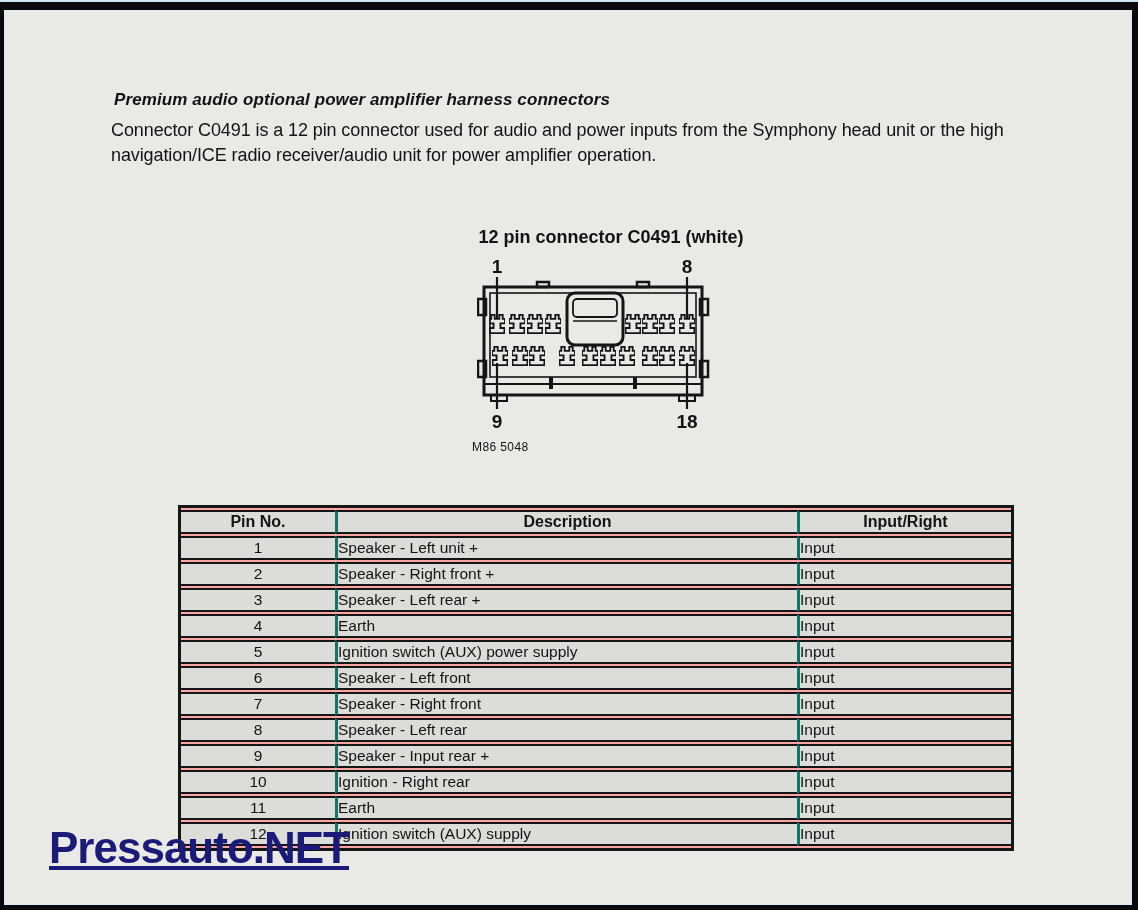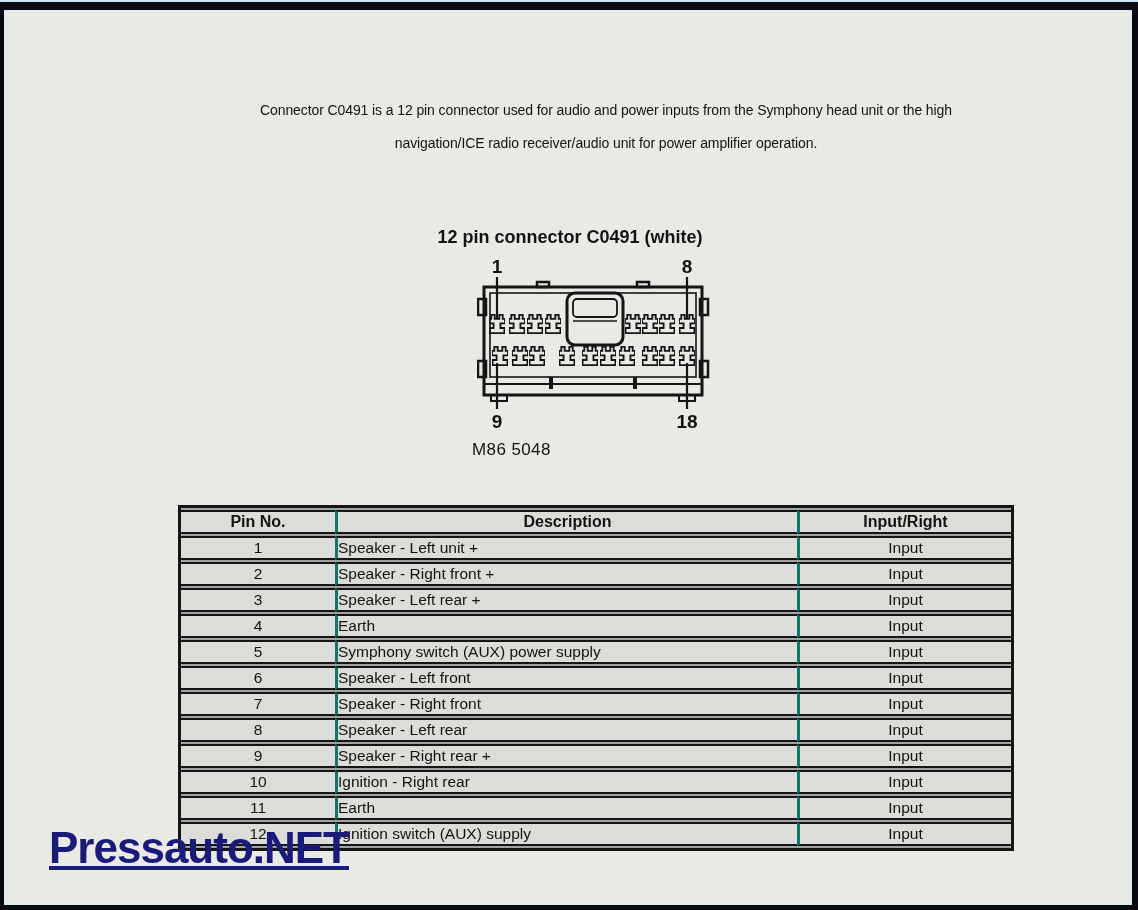--- a/index.html
+++ b/index.html
@@ -16,64 +16,65 @@
     border:1px solid #d8ecf6;
     box-sizing:border-box;
   }
   
   .header-block{position:absolute;left:106px;top:79px;width:990px;color:#131313;}
   .header-block .heading{
     font-size:17px;font-weight:bold;font-style:italic;
     margin:0 0 8px 3px;white-space:nowrap;letter-spacing:.1px;
   }
   .header-block .bodyline{
-    font-size:14px;margin:8px;line-height:25px;white-space:nowrap;letter-spacing:-.1px;text-align:center;
+    font-size:18px;margin:0;line-height:25px;white-space:nowrap;letter-spacing:-.1px;
   }
   
   .diagram-title{
-    position:absolute;left:415px;top:216px;width:300px;text-align:center;
+    position:absolute;left:456px;top:216px;width:300px;text-align:center;
     font-size:18px;font-weight:bold;color:#131313;white-space:nowrap;
   }
   .connector-svg{position:absolute;left:472px;top:246px;width:240px;height:176px;}
   .diagram-caption{
-    position:absolute;left:467px;top:429px;font-size:17px;color:#131313;letter-spacing:.4px;
+    position:absolute;left:467px;top:429px;font-size:12px;color:#131313;letter-spacing:.4px;
   }
   
   .table-wrap{position:absolute;left:173px;top:494px;width:830px;}
   table.pin-table{
     width:100%;table-layout:fixed;
     border-collapse:separate;border-spacing:0 2px;
-    border:3px solid #151515;background:#a3a3a3;
+    border:3px solid #151515;background:#fca5a5;
   }
   table.pin-table th, table.pin-table td{
     background:#dcdcd8;
     border-top:2px solid #151515;border-bottom:2px solid #151515;
     height:18px;line-height:18px;padding:1px 0;
     font-size:15.5px;color:#131313;overflow:hidden;white-space:nowrap;
   }
   table.pin-table th{font-weight:bold;text-align:center;font-size:16px;}
   table.pin-table .sep{border-left:3px solid #0f766e;margin-left:36px;}
   td.cell-pin{text-align:center;}
   td.cell-desc{text-align:left;padding-left:14px;}
-  td.cell-io{text-align:center;}
+  td.cell-io{}
   
   .watermark{
     position:absolute;left:44px;top:812px;
     font-size:44px;font-weight:bold;letter-spacing:-1px;
     color:#1a1a78;white-space:nowrap;text-decoration:underline;
   }
   .svg-label{font:bold 19px "Liberation Sans", sans-serif;fill:#131313;}
 </style>
 </head>
 <body>
 
 <div class="stage">
   <div class="page">
 
     <div class="header-block">
+      <p class="heading">Premium audio optional power amplifier harness connectors</p>
       <p class="bodyline">Connector C0491 is a 12 pin connector used for audio and power inputs from the Symphony head unit or the high</p>
       <p class="bodyline">navigation/ICE radio receiver/audio unit for power amplifier operation.</p>
     </div>
 
     <div class="diagram-title">12 pin connector C0491 (white)</div>
 
     <svg class="connector-svg" viewBox="0 0 240 176" xmlns="http://www.w3.org/2000/svg">
       <defs>
         <symbol id="pinshape" viewBox="0 0 14 16">
           <path d="M2 0 H5 V3.5 H9 V0 H12 V3.5 H14 V7.5 H10 V11.5 H13.5 V16 H0.5 V11.5 H4 V7.5 H0 V3.5 H2 Z" fill="none" stroke="#151515" stroke-width="1.6"></path>
@@ -172,41 +173,41 @@
           <td class="cell-desc sep">Speaker - Left rear +</td>
           <td class="cell-io sep">Input</td>
         </tr>
         <tr>
           <td class="cell-pin">4</td>
           <td class="cell-desc sep">Earth</td>
           <td class="cell-io sep">Input</td>
         </tr>
         <tr>
           <td class="cell-pin">5</td>
-          <td class="cell-desc sep">Symphony switch (AUX) power supply</td>
+          <td class="cell-desc sep">Ignition switch (AUX) power supply</td>
           <td class="cell-io sep">Input</td>
         </tr>
         <tr>
           <td class="cell-pin">6</td>
           <td class="cell-desc sep">Speaker - Left front</td>
           <td class="cell-io sep">Input</td>
         </tr>
         <tr>
           <td class="cell-pin">7</td>
           <td class="cell-desc sep">Speaker - Right front</td>
           <td class="cell-io sep">Input</td>
         </tr>
         <tr>
           <td class="cell-pin">8</td>
           <td class="cell-desc sep">Speaker - Left rear</td>
           <td class="cell-io sep">Input</td>
         </tr>
         <tr>
           <td class="cell-pin">9</td>
-          <td class="cell-desc sep">Speaker - Right rear +</td>
+          <td class="cell-desc sep">Speaker - Input rear +</td>
           <td class="cell-io sep">Input</td>
         </tr>
         <tr>
           <td class="cell-pin">10</td>
           <td class="cell-desc sep">Ignition - Right rear</td>
           <td class="cell-io sep">Input</td>
         </tr>
         <tr>
           <td class="cell-pin">11</td>
           <td class="cell-desc sep">Earth</td>

